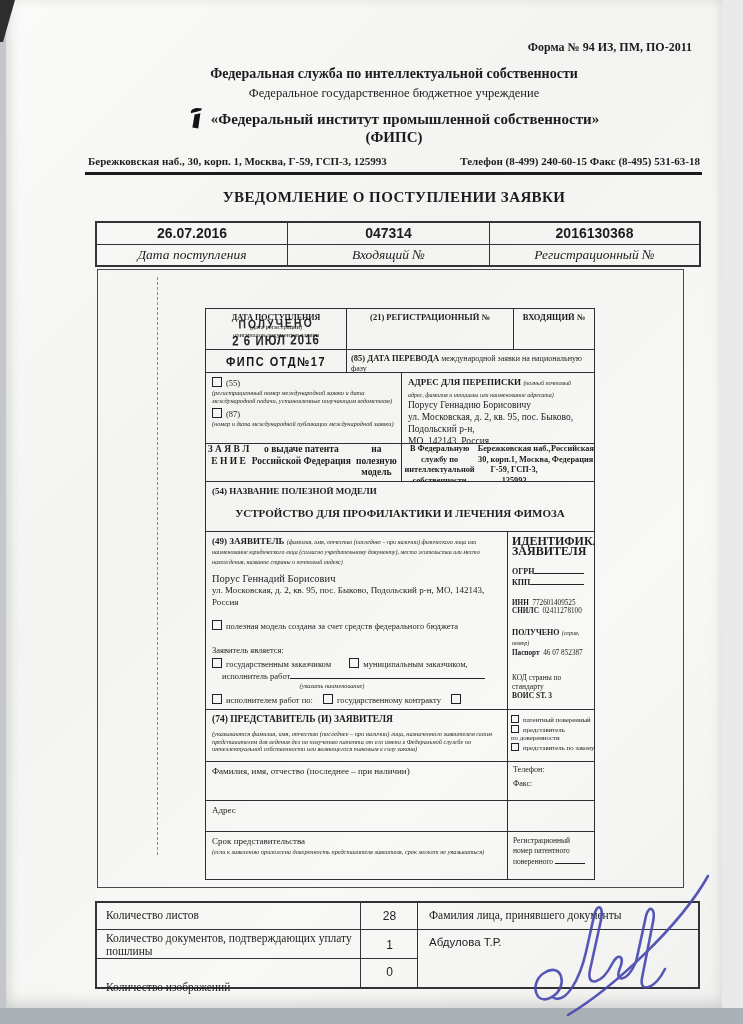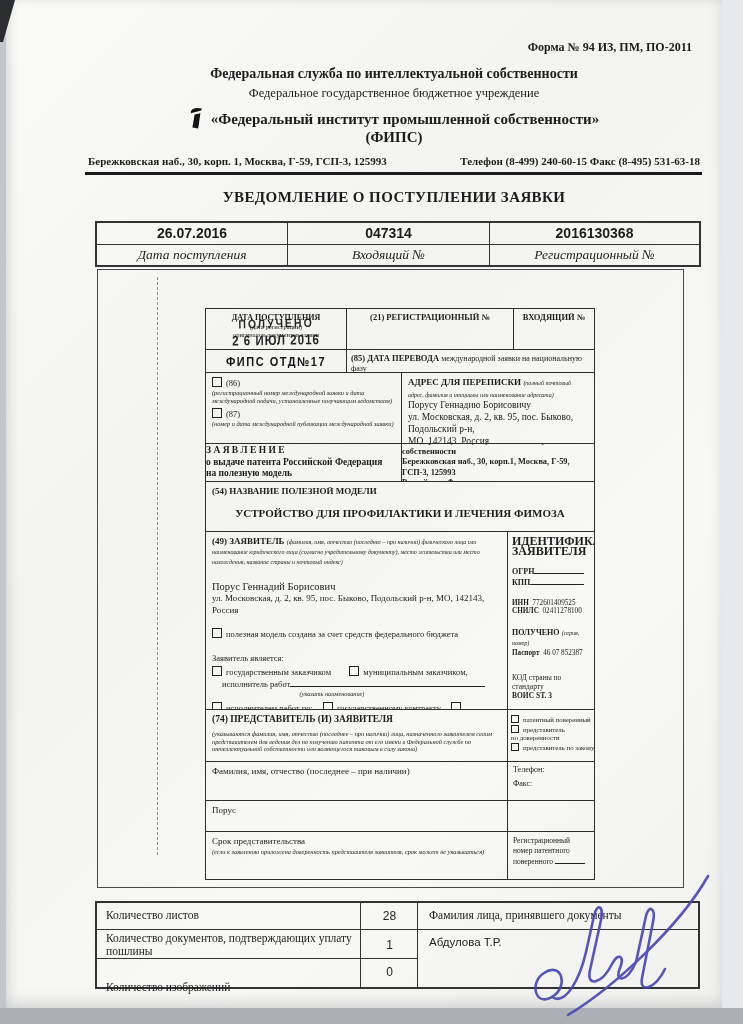--- a/index.html
+++ b/index.html
@@ -56,21 +56,21 @@
   .st-dept{position:absolute;left:0;top:5px;width:100%;text-align:center;font-size:11px;letter-spacing:1.5px;transform:scaleY(1.15);}
   .tiny{font-style:italic;font-size:6.3px;line-height:7.6px;color:#222;}
   .tiny-inl{font-style:italic;font-size:6px;color:#222;}
   .cb{display:inline-block;width:8px;height:8px;border:1px solid #222;vertical-align:-1px;margin-right:4px;background:transparent;}
   .cbline{font-size:8.5px;line-height:12px;}
   .ul{display:inline-block;border-bottom:1px solid #222;height:8px;}
   .s9{font-size:9px;line-height:11.5px;}
   .s95{font-size:9.5px;line-height:12px;}
   .s10{font-size:10.5px;line-height:13px;}
   .pad{padding:4px 6px;}
-  .cstack{display:flex;flex-direction:column;justify-content:center;height:100%;text-align:left;font-weight:bold;}
+  .cstack{display:flex;flex-direction:row;justify-content:center;height:100%;text-align:center;font-weight:bold;}
   
   .btable{left:95px;top:901px;width:601px;height:84px;border:2px solid #333;}
   .bt-v1{position:absolute;left:263px;top:0;bottom:0;width:0;border-left:1.5px solid #333;}
   .bt-v2{position:absolute;left:320px;top:0;bottom:0;width:0;border-left:1.5px solid #333;}
   .bt-h1{position:absolute;left:0;right:0;top:26px;height:0;border-top:1.5px solid #333;}
   .bt-h2{position:absolute;left:0;width:321px;top:55px;height:0;border-top:1.5px solid #333;}
   .bt-label{font-size:11.5px;line-height:13px;}
   .bt-num{font-family:"Liberation Sans",sans-serif;font-size:12px;text-align:center;}
   .signature{left:528px;top:866px;width:190px;height:152px;z-index:6;pointer-events:none;}
 </style>
@@ -135,21 +135,21 @@
     <div class="fcell" style="left:0;width:140px">
       <div class="stamp st-dept">ФИПС ОТД№17</div>
     </div>
     <div class="fcell bl" style="left:140px;width:248px">
       <div class="flabel"><b>(85) ДАТА ПЕРЕВОДА</b> <span class="rg" style="font-size:8px">международной заявки на национальную фазу</span></div>
     </div>
   </div>
 
   <div class="frow" style="top:64px;height:71px">
     <div class="fcell pad" style="left:0;width:195px">
-      <div class="cbline"><span class="cb"></span><span>(86)</span></div>
+      <div class="cbline"><span class="cb"></span><span>(55)</span></div>
       <div class="tiny">(регистрационный номер международной заявки и дата международной подачи, установленные получающим ведомством)</div>
       <div class="cbline" style="margin-top:4px"><span class="cb"></span><span>(87)</span></div>
       <div class="tiny">(номер и дата международной публикации международной заявки)</div>
     </div>
     <div class="fcell bl pad" style="left:195px;width:193px">
       <div><b class="s9">АДРЕС ДЛЯ ПЕРЕПИСКИ</b> <span class="tiny-inl">(полный почтовый адрес, фамилия и инициалы или наименование адресата)</span></div>
       <div class="s95">Порусу Геннадию Борисовичу</div>
       <div class="s95">ул. Московская, д. 2, кв. 95, пос. Быково, Подольский р-н,</div>
       <div class="s95">МО, 142143, Россия</div>
 
@@ -176,21 +176,21 @@
   <div class="frow" style="top:173px;height:50px">
     <div class="fcell pad" style="left:0;width:388px">
       <div class="b s9">(54) НАЗВАНИЕ ПОЛЕЗНОЙ МОДЕЛИ</div>
       <div class="b center" style="font-size:11px;margin-top:9px">УСТРОЙСТВО ДЛЯ ПРОФИЛАКТИКИ И ЛЕЧЕНИЯ ФИМОЗА</div>
     </div>
   </div>
 
   <div class="frow" style="top:223px;height:178px">
     <div class="fcell pad" style="left:0;width:301px">
       <div><b style="font-size:9px">(49) ЗАЯВИТЕЛЬ</b> <span class="tiny-inl">(фамилия, имя, отчество (последнее – при наличии) физического лица или наименование юридического лица (согласно учредительному документу), место жительства или место нахождения, название страны и почтовый индекс)</span></div>
-      <div class="s10" style="margin-top:14px">Порус Геннадий Борисович</div>
+      <div class="s10" style="margin-top:6px">Порус Геннадий Борисович</div>
       <div class="s9">ул. Московская, д. 2, кв. 95, пос. Быково, Подольский р-н, МО, 142143, Россия</div>
       <div class="cbline" style="margin-top:12px"><span class="cb"></span><span>полезная модель создана  за счет средств федерального бюджета</span></div>
       <div class="cbline" style="margin-top:12px">Заявитель является:</div>
       <div class="cbline" style="margin-top:2px">
         <span class="cb"></span><span>государственным заказчиком</span>
         <span style="display:inline-block;width:14px"></span>
         <span class="cb"></span><span>муниципальным заказчиком,</span>
       </div>
       <div class="cbline" style="margin-left:10px"><span>исполнитель работ</span><span class="ul" style="width:195px"></span></div>
       <div class="tiny center" style="width:240px">(указать наименование)</div>
@@ -241,21 +241,21 @@
     </div>
     <div class="fcell bl" style="left:301px;width:87px;padding:3px 5px">
       <div style="font-size:8px">Телефон:</div>
       <div style="font-size:8px;margin-top:5px">Факс:</div>
       <div style="font-size:10px;margin-top:20px">E-mail:</div>
     </div>
   </div>
 
   <div class="frow" style="top:492px;height:31px">
     <div class="fcell pad" style="left:0;width:301px">
-      <div class="s9">Порус</div>
+      <div class="s9">Адрес</div>
     </div>
     <div class="fcell bl" style="left:301px;width:87px"></div>
   </div>
 
   <div class="frow" style="top:523px;height:47px;border-bottom:none">
     <div class="fcell pad" style="left:0;width:301px">
       <div class="s9">Срок представительства</div>
       <div class="tiny">(если к заявлению приложена доверенность представителя заявителя, срок может не указываться)</div>
     </div>
     <div class="fcell bl" style="left:301px;width:87px;padding:4px 5px">

